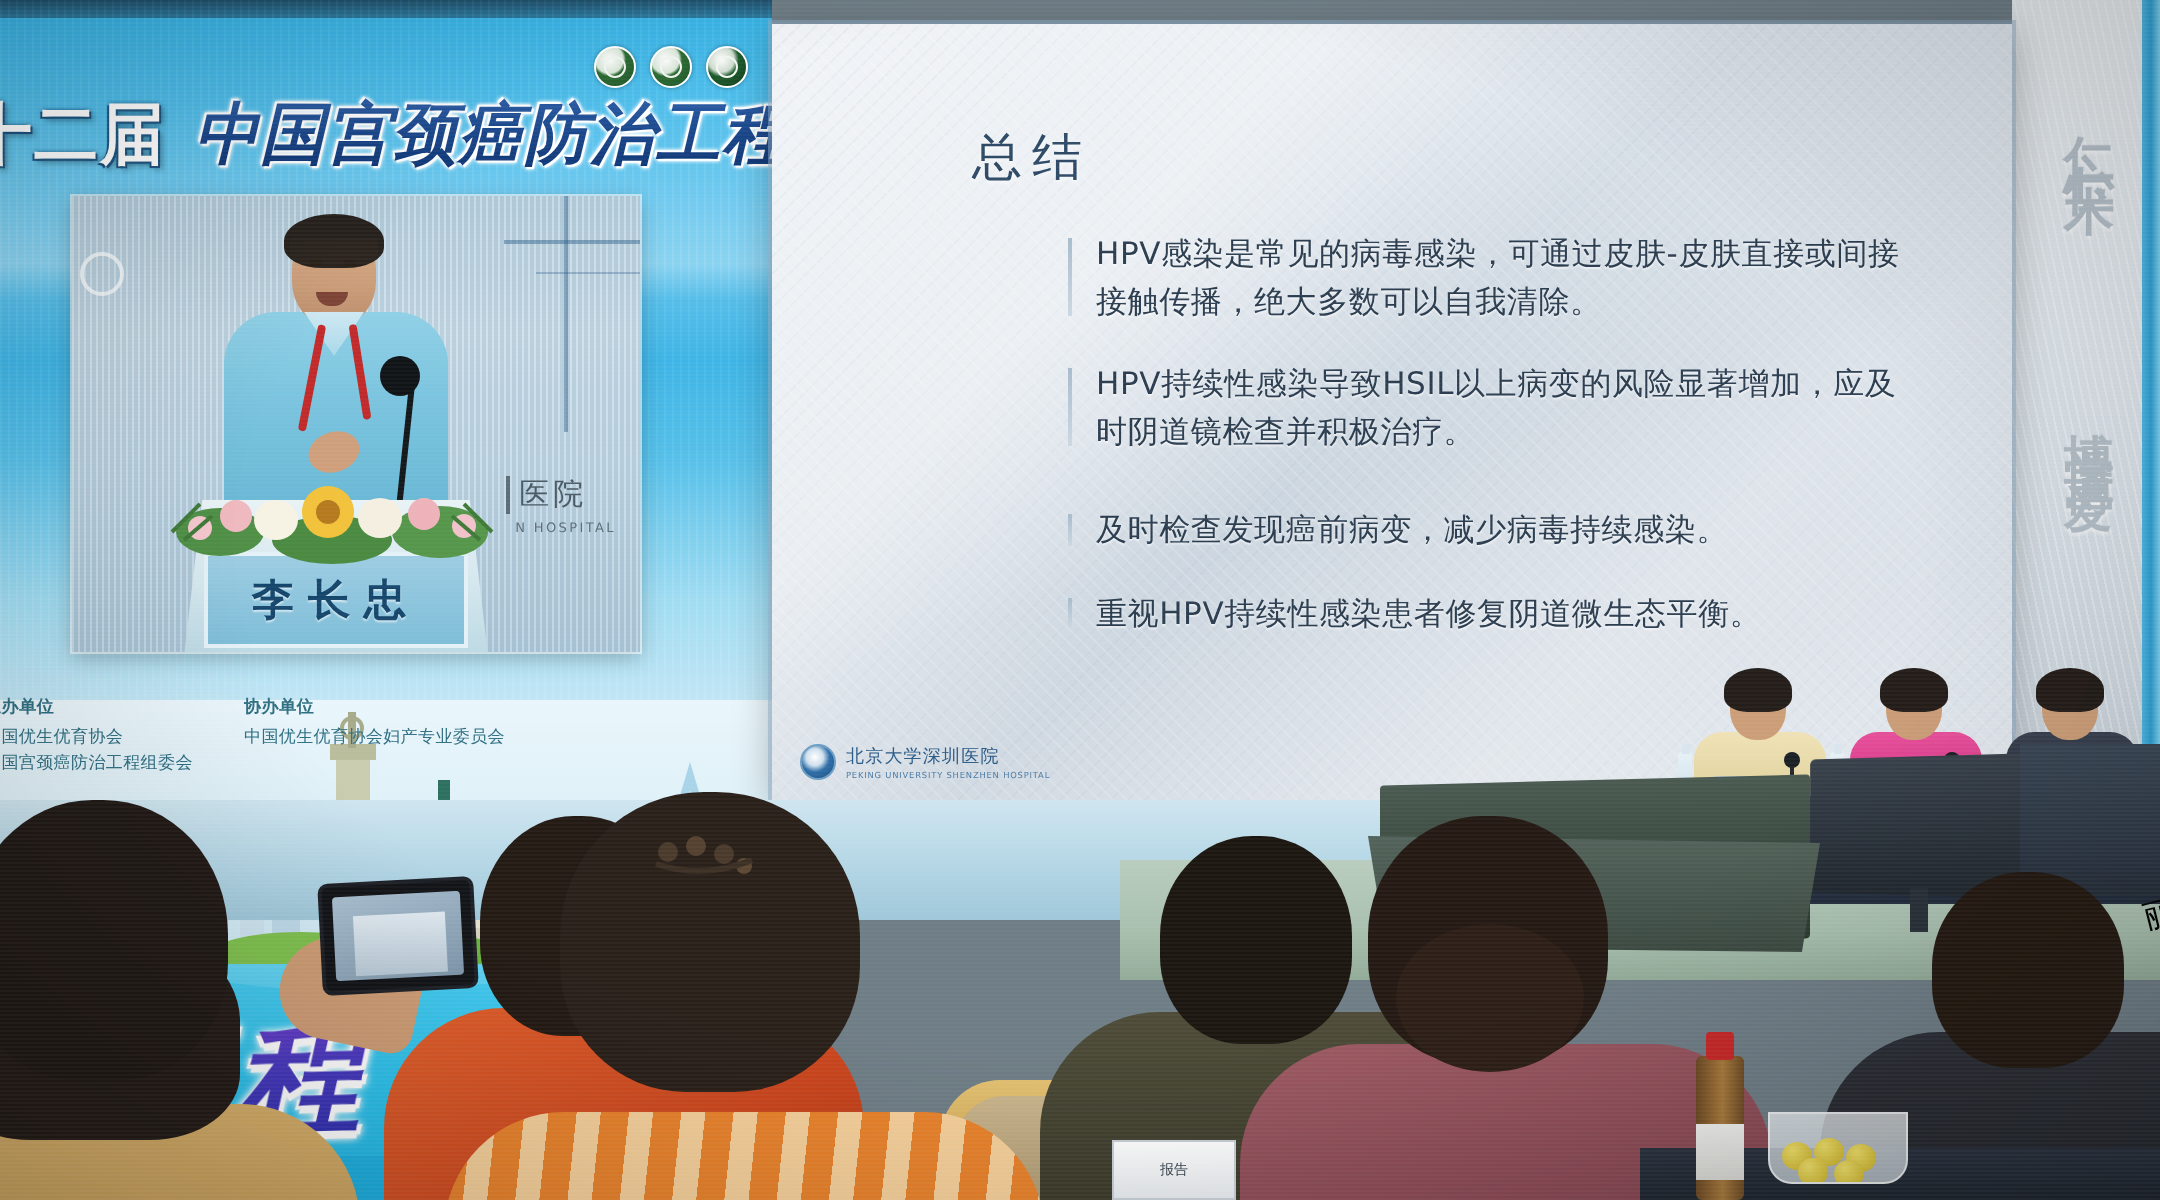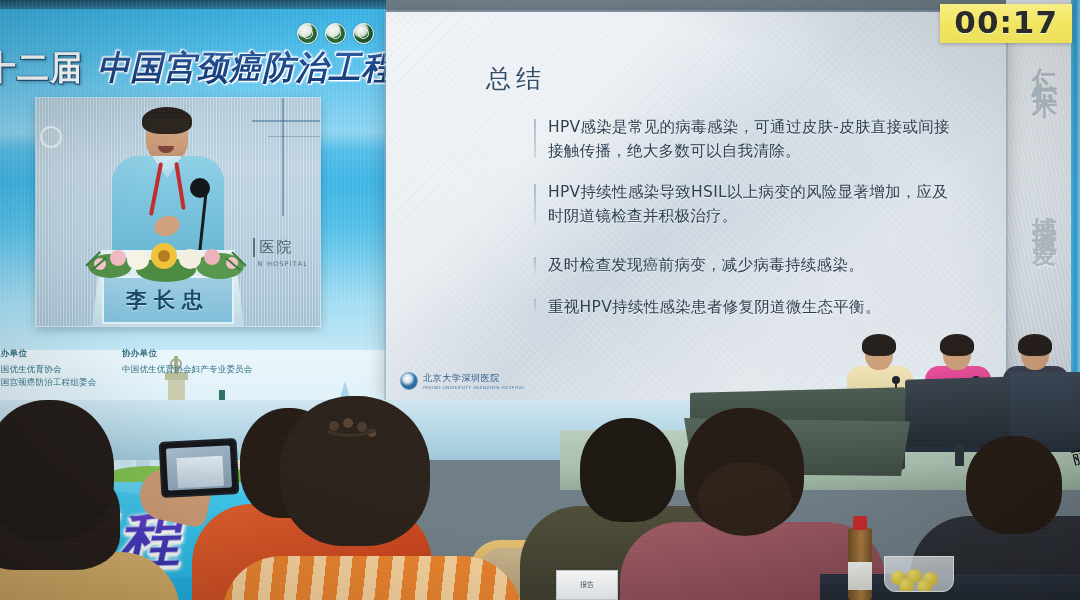--- a/index.html
+++ b/index.html
@@ -638,15 +638,14 @@
       <circle cx="48" cy="15" r="4" fill="#5b4733"></circle>
       <path d="M4 14 Q28 22 52 12" stroke="#3c2f24" stroke-width="3" fill="none"></path>
     </svg>
   </div>
 
   <div class="namecard-fg">报告</div>
 
   <div class="vignette"></div>
   <div class="grain"></div>
 
-  <div class="timer">00:17</div>
 
 </div>
 
 </body></html>

